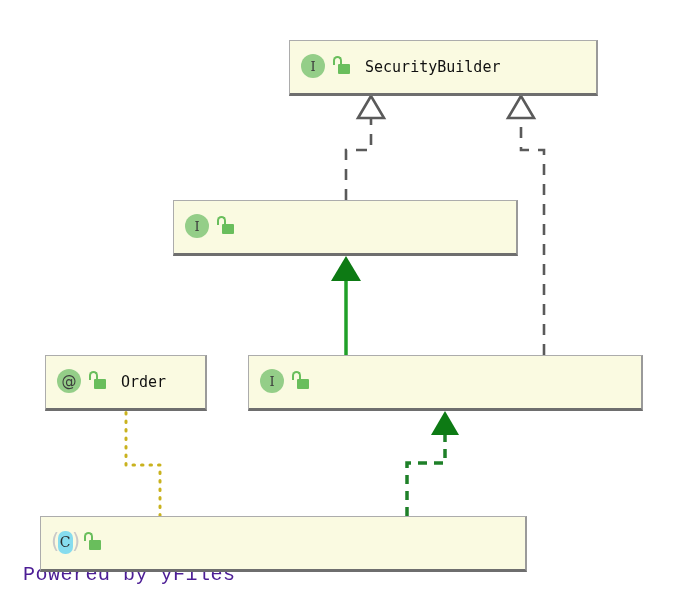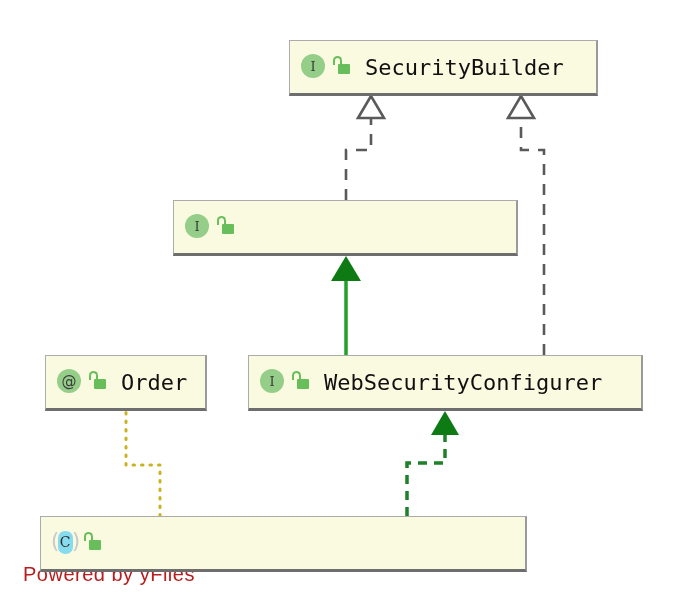--- a/index.html
+++ b/index.html
@@ -130,32 +130,32 @@
     left: 7px;
     top: 9px;
     width: 12px;
     height: 10px;
     background: #69BE5C;
     border-radius: 1px;
   }
   .node-label {
     margin-left: 12px;
     font-family: "DejaVu Sans Mono", monospace;
-    font-size: 22px;
+    font-size: 15px;
     color: #101010;
     white-space: nowrap;
     letter-spacing: 0px;
   }
   .watermark {
     position: absolute;
     left: 23px;
     top: 563px;
-    font-family: Liberation Sans, sans-serif;
+    font-family: Liberation Mono, monospace;
     font-size: 20px;
-    color: #b91c1c;
+    color: #4c1d95;
     letter-spacing: 0.5px;
     z-index: 2;
     user-select: none;
   }
 </style>
 </head>
 <body>
 
 <div id="canvas">
 
@@ -219,21 +219,20 @@
   </div>
 
   <div class="node" style="left:248px; top:355px; width:395px; height:56px;">
     <span class="node-icon">
       <span class="ico-interface">I</span>
     </span>
     <span class="ico-lock">
       <span class="shackle"></span>
         <span class="body"></span>
     </span>
-    <span class="node-label">WebSecurityConfigurer</span>
   </div>
 
   <div class="node" style="left:40px; top:516px; width:487px; height:56px;">
     <span class="node-icon">
       <span class="ico-class">
         <span class="paren-l">(</span>
         <span class="cbody">C</span>
         <span class="paren-r">)</span>
       </span>
     </span>

